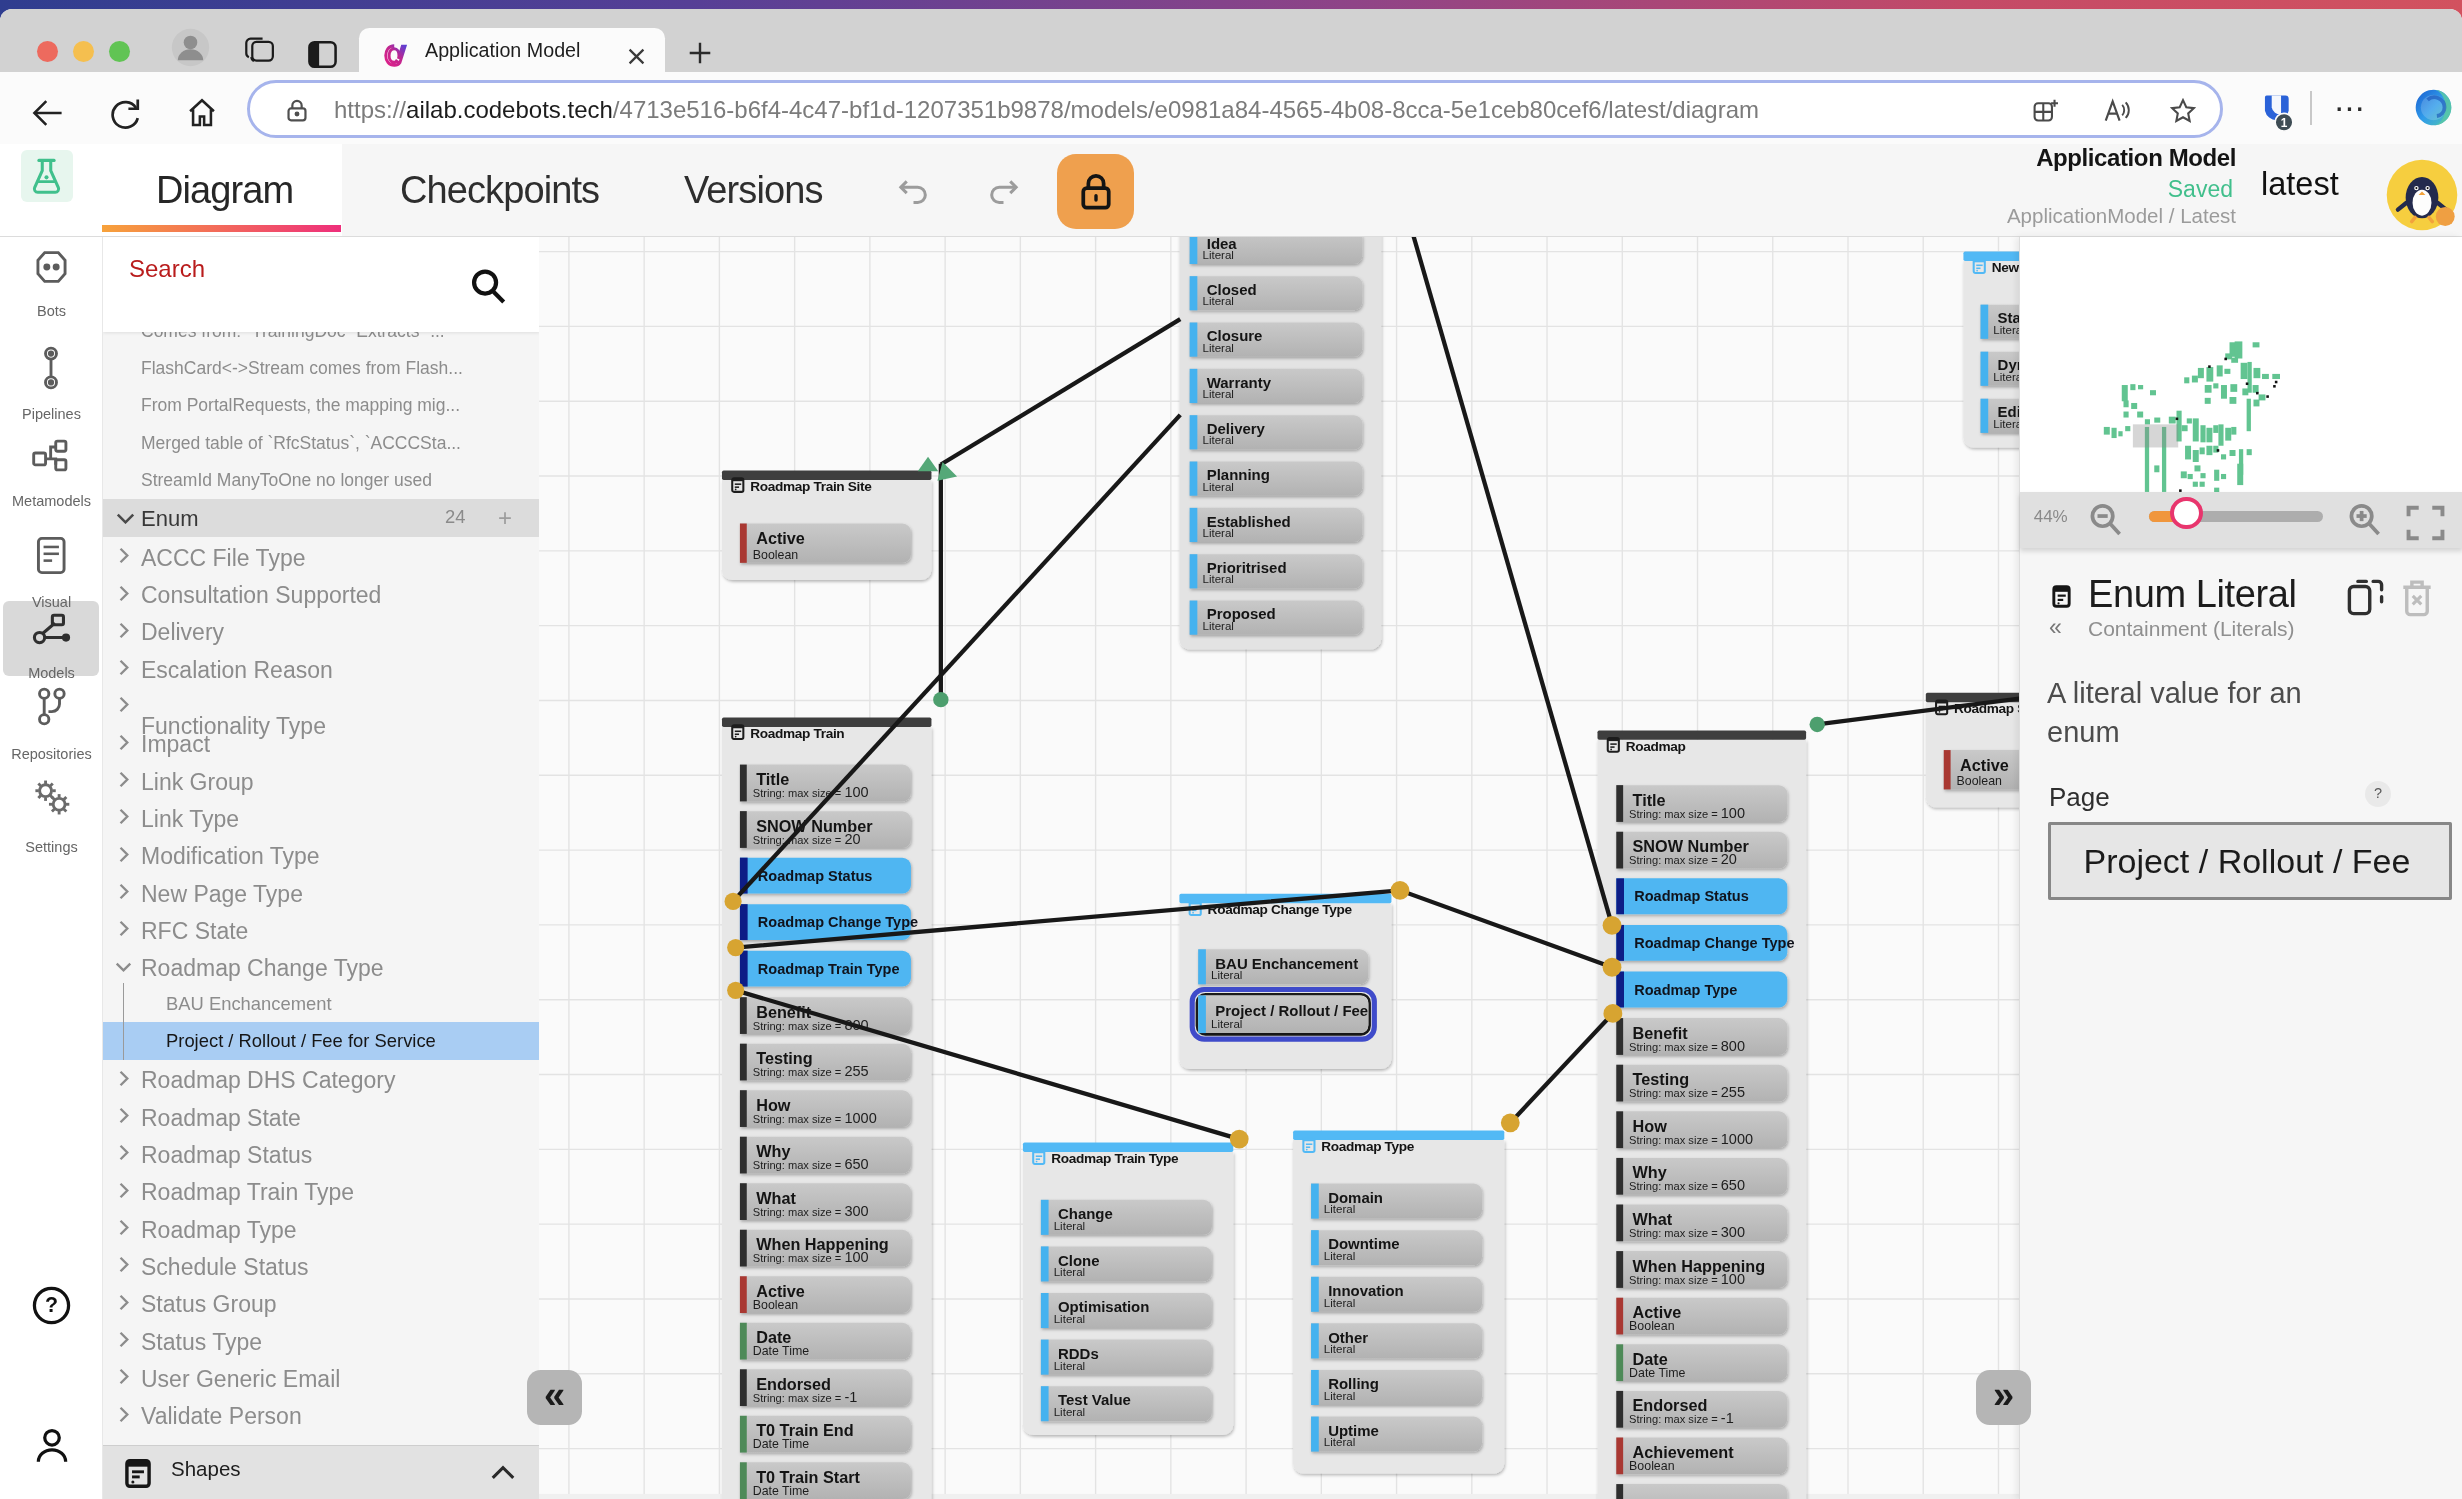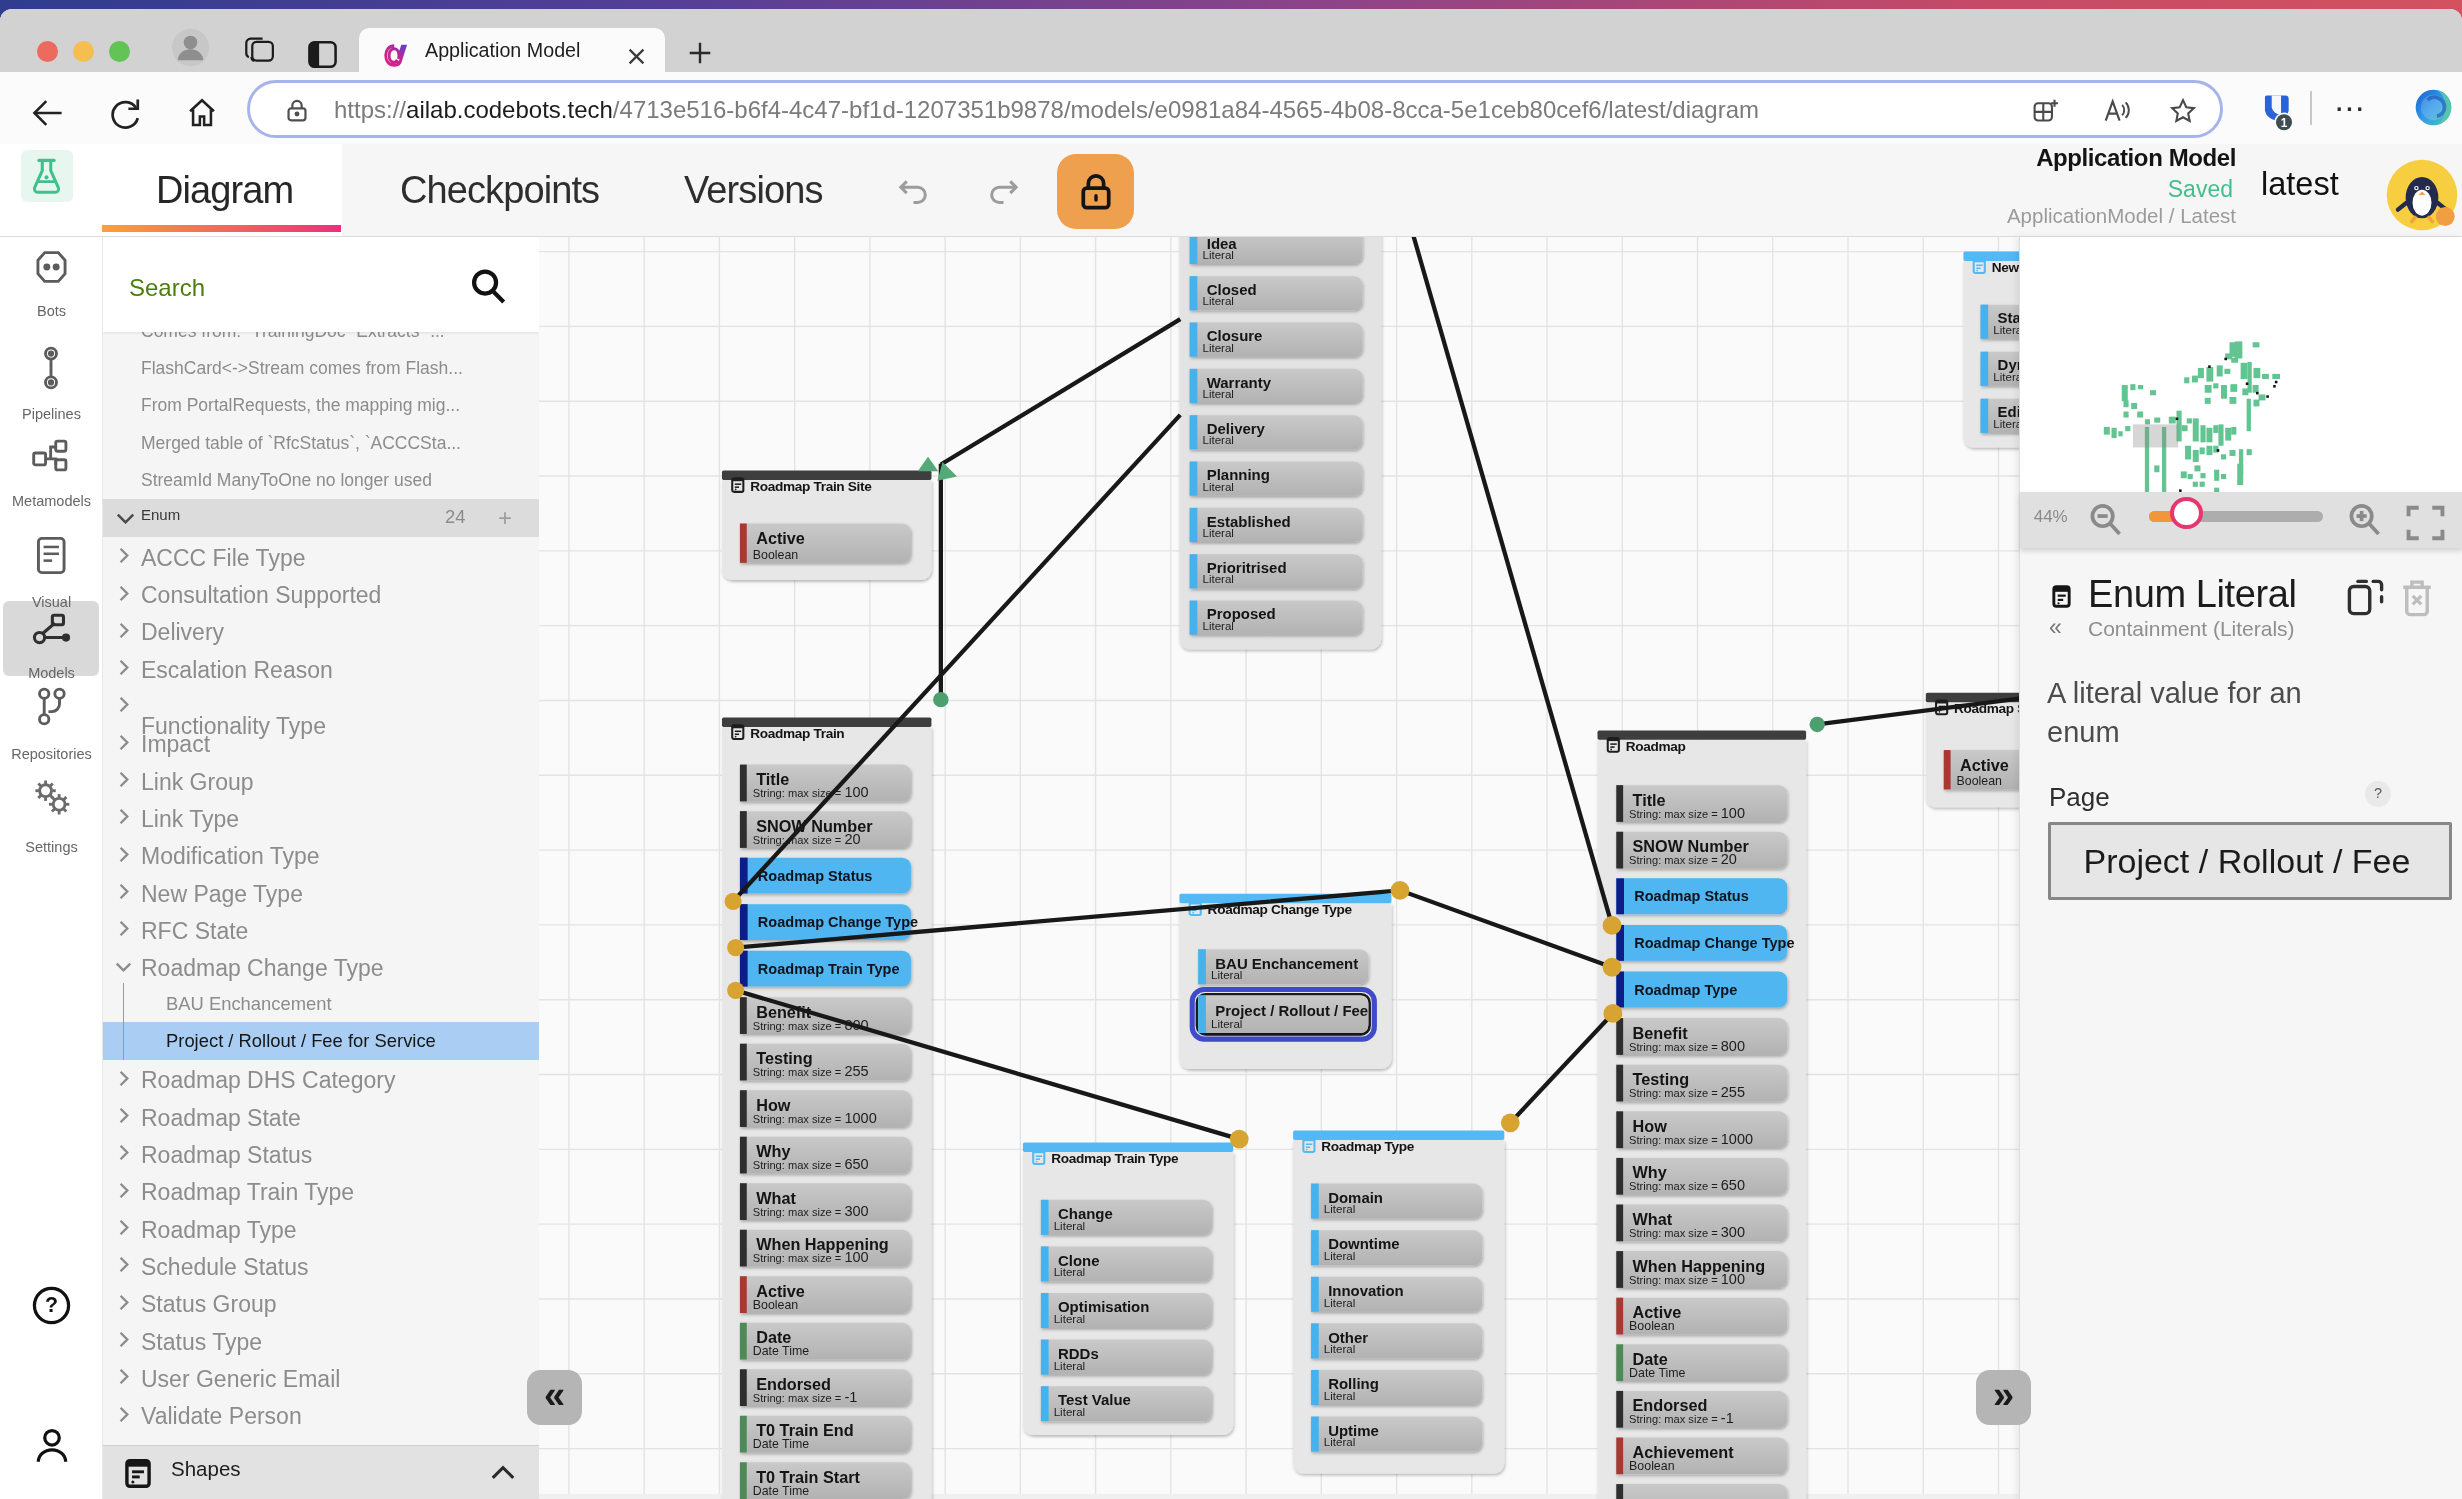--- a/index.html
+++ b/index.html
@@ -258,36 +258,36 @@
 <circle cx="24" cy="24" r="20" fill="none" stroke="#111" stroke-width="3.8"></circle>
 <text x="24" y="32" font-family="Liberation Sans, sans-serif" font-size="25" font-weight="bold" fill="#111" text-anchor="middle">?</text>
 </svg>
         <svg width="38" height="41" viewBox="0 0 44 48" style="position:absolute;left:32.5px;top:1188px" fill="none" stroke="#111" stroke-width="3.8">
 <circle cx="22" cy="15" r="8.5"></circle>
 <path d="M6,43 a16,14 0 0 1 32,0"></path>
 </svg>
       </div>
 <div id="panel">
         <div id="searchhead">
-          <span style="position:absolute;left:26px;top:37px;font-size:24px;color:#4d7c0f">Search</span>
+          <span style="position:absolute;left:26px;top:18px;font-size:24px;color:#b91c1c">Search</span>
           <svg width="62" height="44" viewBox="0 0 72 52" style="position:absolute;left:346px;top:32.5px" fill="none" stroke="#111" stroke-width="5">
 <circle cx="42" cy="16" r="13"></circle>
             <line x1="52" y1="27" x2="64" y2="39"></line>
 </svg>
         </div>
         <div class="prow res" style="top:84px">Comes from: `TrainingDoc` Extracts` ...</div>
         <div class="prow res" style="top:121px">FlashCard&lt;-&gt;Stream comes from Flash...</div>
         <div class="prow res" style="top:158px">From PortalRequests, the mapping mig...</div>
         <div class="prow res" style="top:196px">Merged table of `RfcStatus`, `ACCCSta...</div>
         <div class="prow res" style="top:233px">StreamId ManyToOne no longer used</div>
         <div style="position:absolute;left:0;top:262px;width:437px;height:38px;background:#dcdcdc"></div>
         <svg width="19" height="12" viewBox="0 0 22 14" style="position:absolute;left:13px;top:275px" fill="none" stroke="#4a4a4a" stroke-width="3">
           <polyline points="2,3 11,12 20,3"></polyline>
         </svg>
-        <span style="position:absolute;left:38px;top:269px;font-size:15px;color:#383838">Enum</span>
+        <span style="position:absolute;left:38px;top:269px;font-size:22px;color:#383838">Enum</span>
         <span style="position:absolute;left:342px;top:269px;font-size:18.4px;color:#8b8b8b">24</span>
         <span style="position:absolute;left:395px;top:267px;font-size:24px;color:#9d9d9d">+</span>
         <svg width="11" height="17" viewBox="0 0 13 20" style="position:absolute;left:14.5px;top:310px" fill="none" stroke="#8c8c8c" stroke-width="2.8">
           <polyline points="3,2 11,10 3,18"></polyline>
         </svg>
         <div class="prow tree" style="top:308px">ACCC File Type</div>
         <svg width="11" height="17" viewBox="0 0 13 20" style="position:absolute;left:14.5px;top:348px" fill="none" stroke="#8c8c8c" stroke-width="2.8">
           <polyline points="3,2 11,10 3,18"></polyline>
         </svg>
         <div class="prow tree" style="top:345px">Consultation Supported</div>

